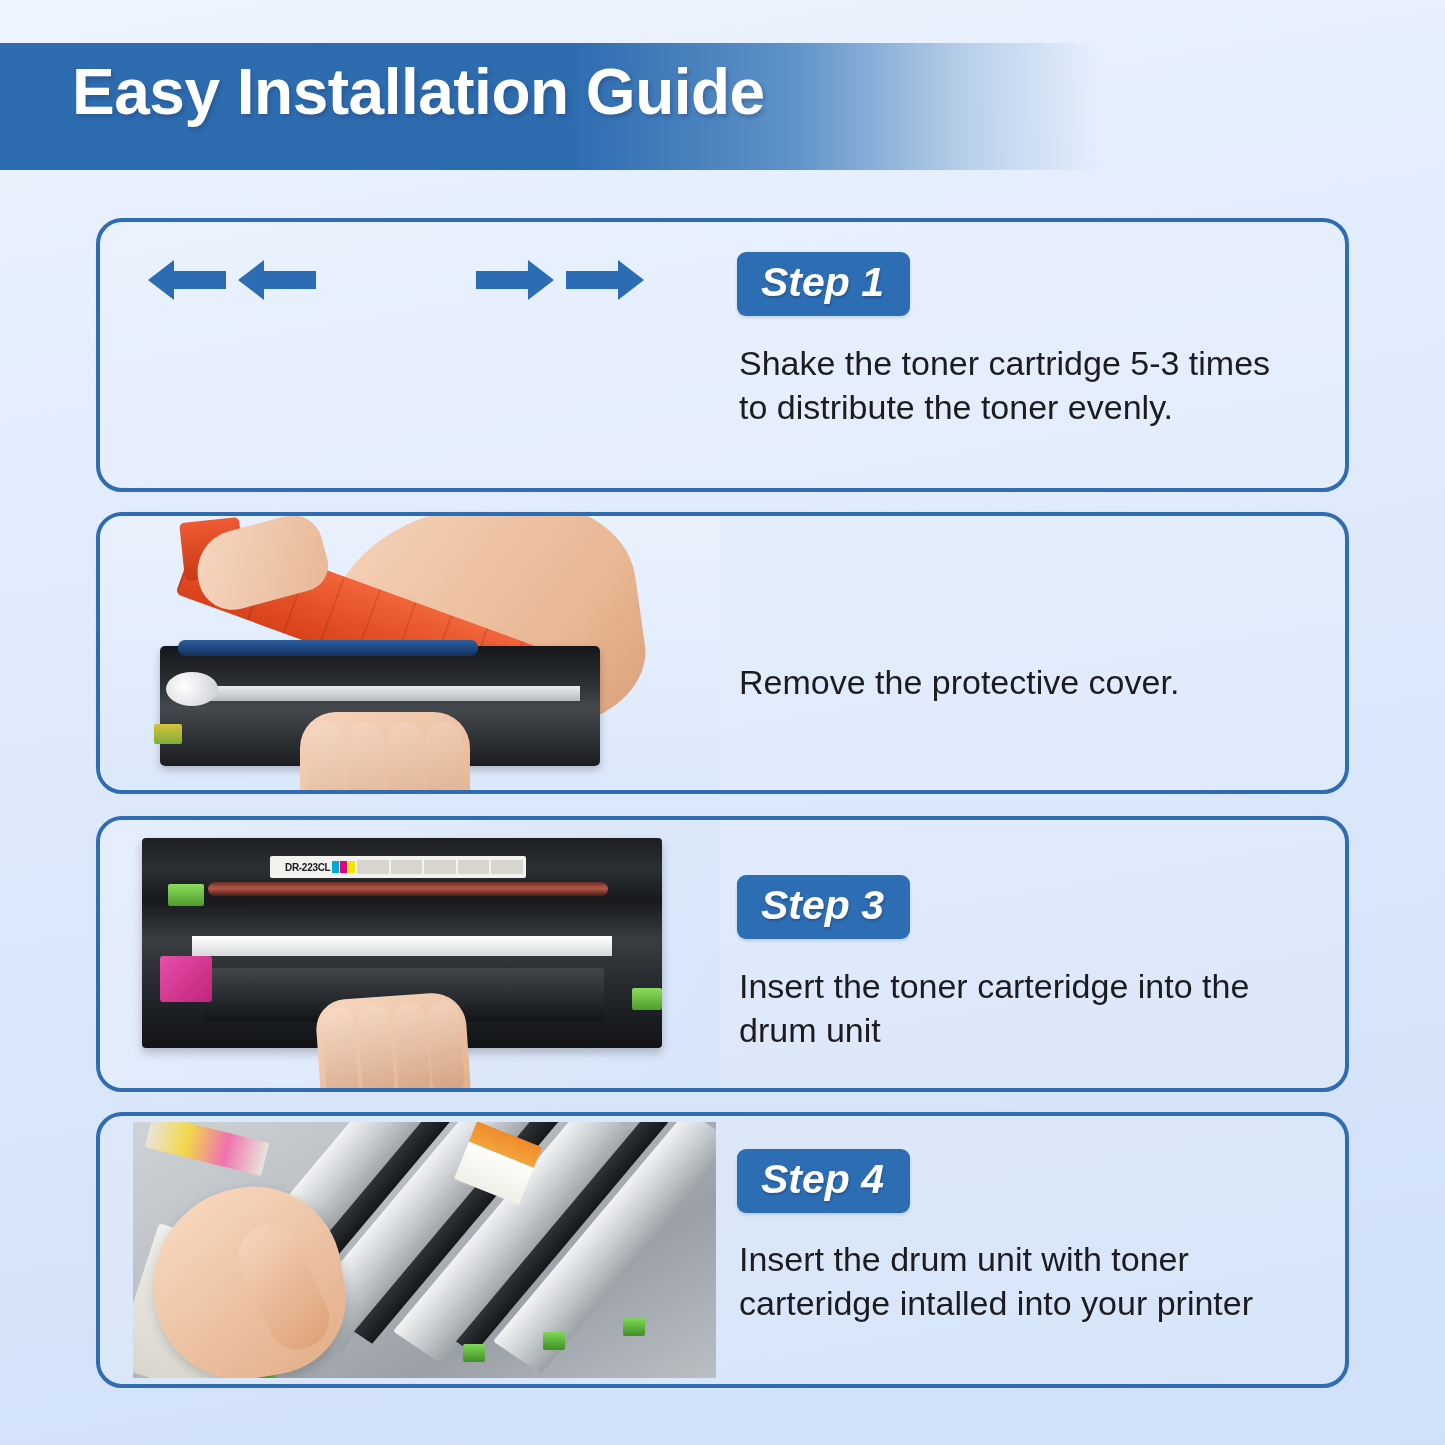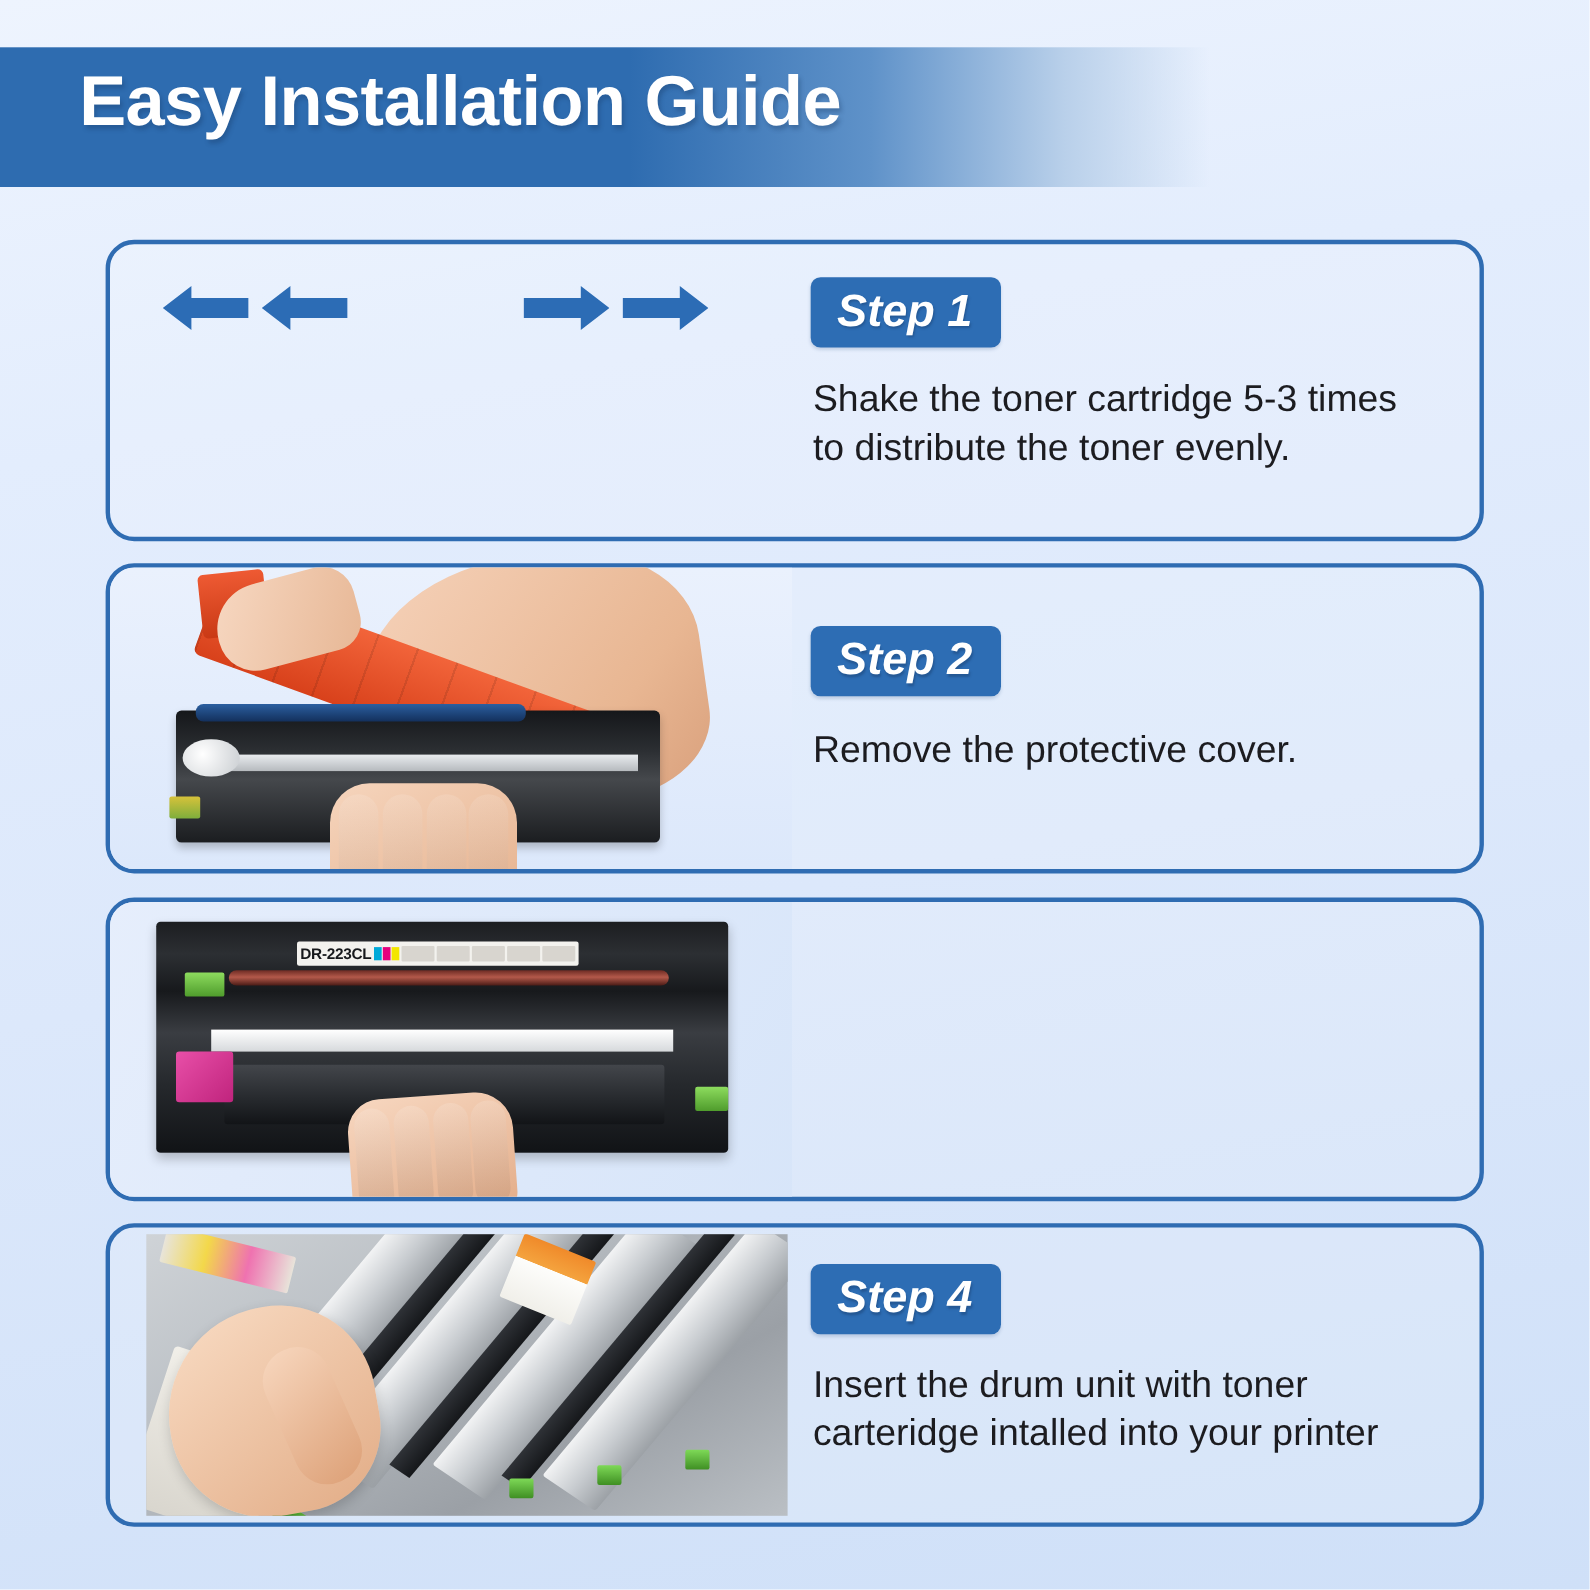--- a/index.html
+++ b/index.html
@@ -313,21 +313,21 @@
     box-shadow: 0 5px 10px rgba(0,0,0,0.22);
   }
   .s3-toplabel {
     position: absolute; left: 128px; top: 18px;
     height: 22px; width: 250px;
     background: #f3f2ee;
     border-radius: 2px;
     display: flex; align-items: center; padding: 0 3px; gap: 2px;
     overflow: hidden;
   }
-  .s3-code { font-size: 14px; font-weight: bold; color: #17191c; letter-spacing: -.3px; }
+  .s3-code { font-size: 10px; font-weight: bold; color: #17191c; letter-spacing: -.3px; margin-left: 12px; }
   .s3-cmyk { display: flex; gap: 1px; }
   .s3-cmyk span { width: 7px; height: 12px; display: block; }
   .s3-icons { display: flex; gap: 2px; flex: 1; }
   .s3-icons span { height: 14px; background: #d8d5cf; display: block; flex: 1; border-radius: 1px; }
   .s3-magenta {
     position: absolute; left: 18px; top: 118px;
     width: 52px; height: 46px;
     background: linear-gradient(135deg, #e84fa8, #c0247d);
     border-radius: 3px;
   }
@@ -507,21 +507,20 @@
         <div class="s2-hand2">
           <i style="left:8px"></i>
             <i style="left:48px"></i>
             <i style="left:88px"></i>
             <i style="left:126px"></i>
         </div>
       </div>
     </div>
 
     <div class="textcol">
-      <div class="step-badge">Step 2</div>
       <div class="step-desc">Remove the protective cover.</div>
     </div>
 
   </div>
 </div>
 
 <div class="card" id="card-3">
   <div class="card-inner">
 
     <div class="visual">
@@ -551,20 +550,24 @@
         </div>
         <div class="s3-hand">
           <i style="left:6px"></i>
             <i style="left:42px"></i>
             <i style="left:78px"></i>
             <i style="left:112px"></i>
         </div>
       </div>
     </div>
 
+    <div class="textcol">
+      <div class="step-badge">Step 3</div>
+      <div class="step-desc">Insert the toner carteridge into the drum unit</div>
+    </div>
 
   </div>
 </div>
 
 <div class="card" id="card-4">
   <div class="card-inner">
 
     <div class="visual">
       <div class="s4">
         <div class="rail" style="left:150px; top:-60px;"></div>

